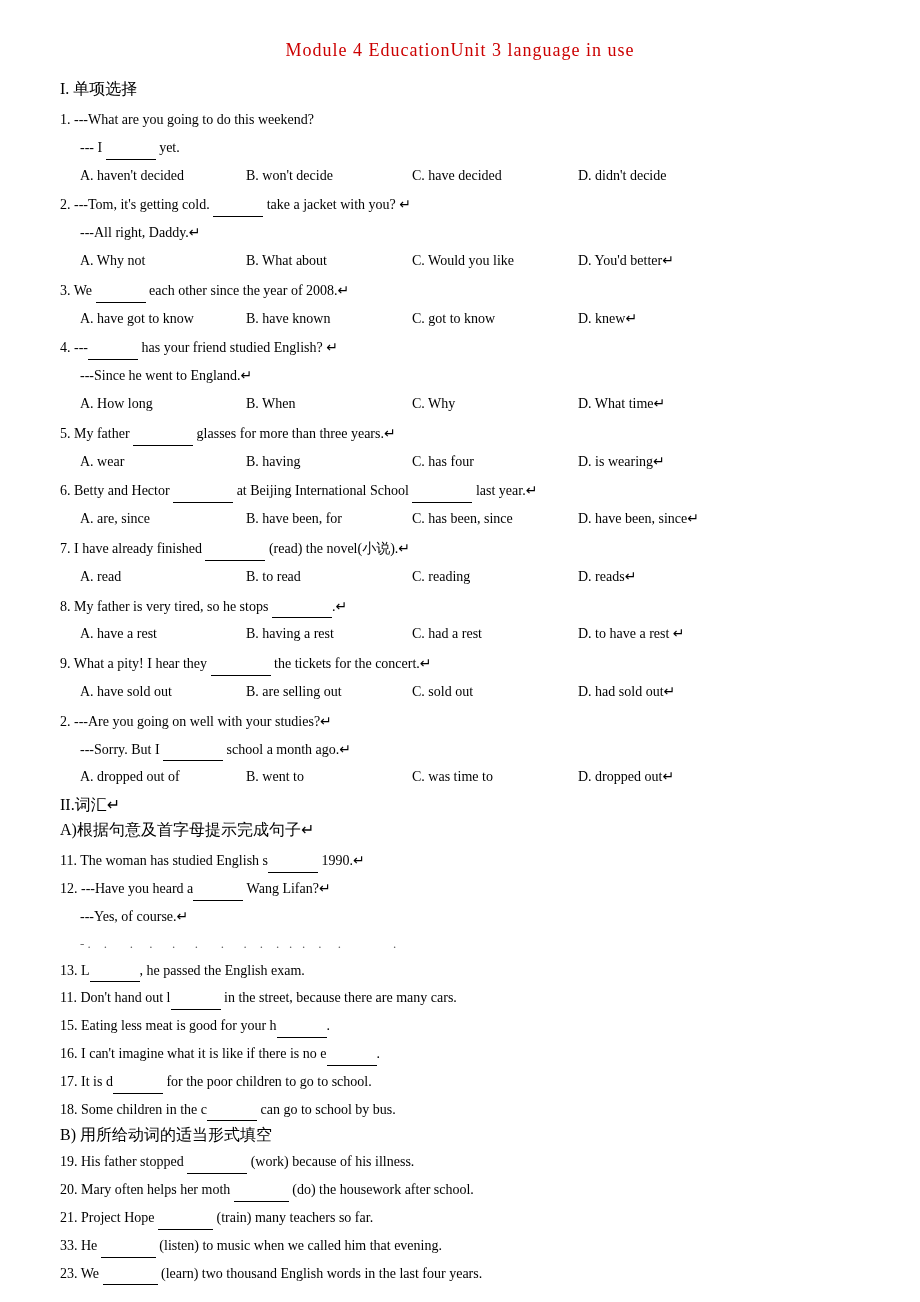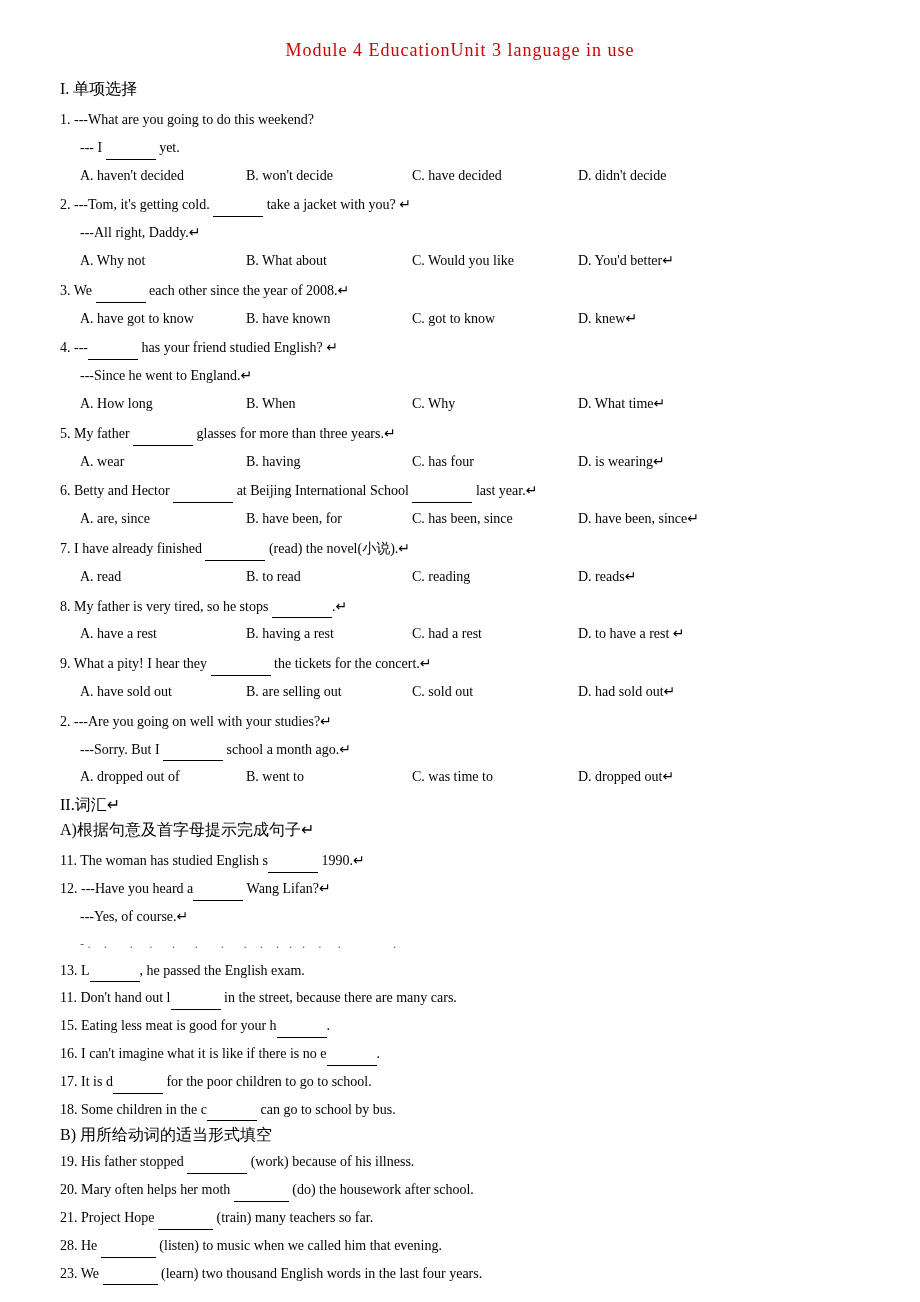--- a/index.html
+++ b/index.html
@@ -220,19 +220,19 @@
 </div>
 <div class="question">
   <span>20. </span>
   <span>Mary often helps her moth <span class="blank" style="min-width:55px;"></span> (do) the housework after school.</span>
 </div>
 <div class="question">
   <span>21. </span>
   <span>Project Hope <span class="blank" style="min-width:55px;"></span> (train) many teachers so far.</span>
 </div>
 <div class="question">
-  <span>28. </span>
+  <span>33. </span>
   <span>He <span class="blank" style="min-width:55px;"></span> (listen) to music when we called him that evening.</span>
 </div>
 <div class="question">
   <span>23. </span>
   <span>We <span class="blank" style="min-width:55px;"></span> (learn) two thousand English words in the last four years.</span>
 </div>
 
 </body></html>

